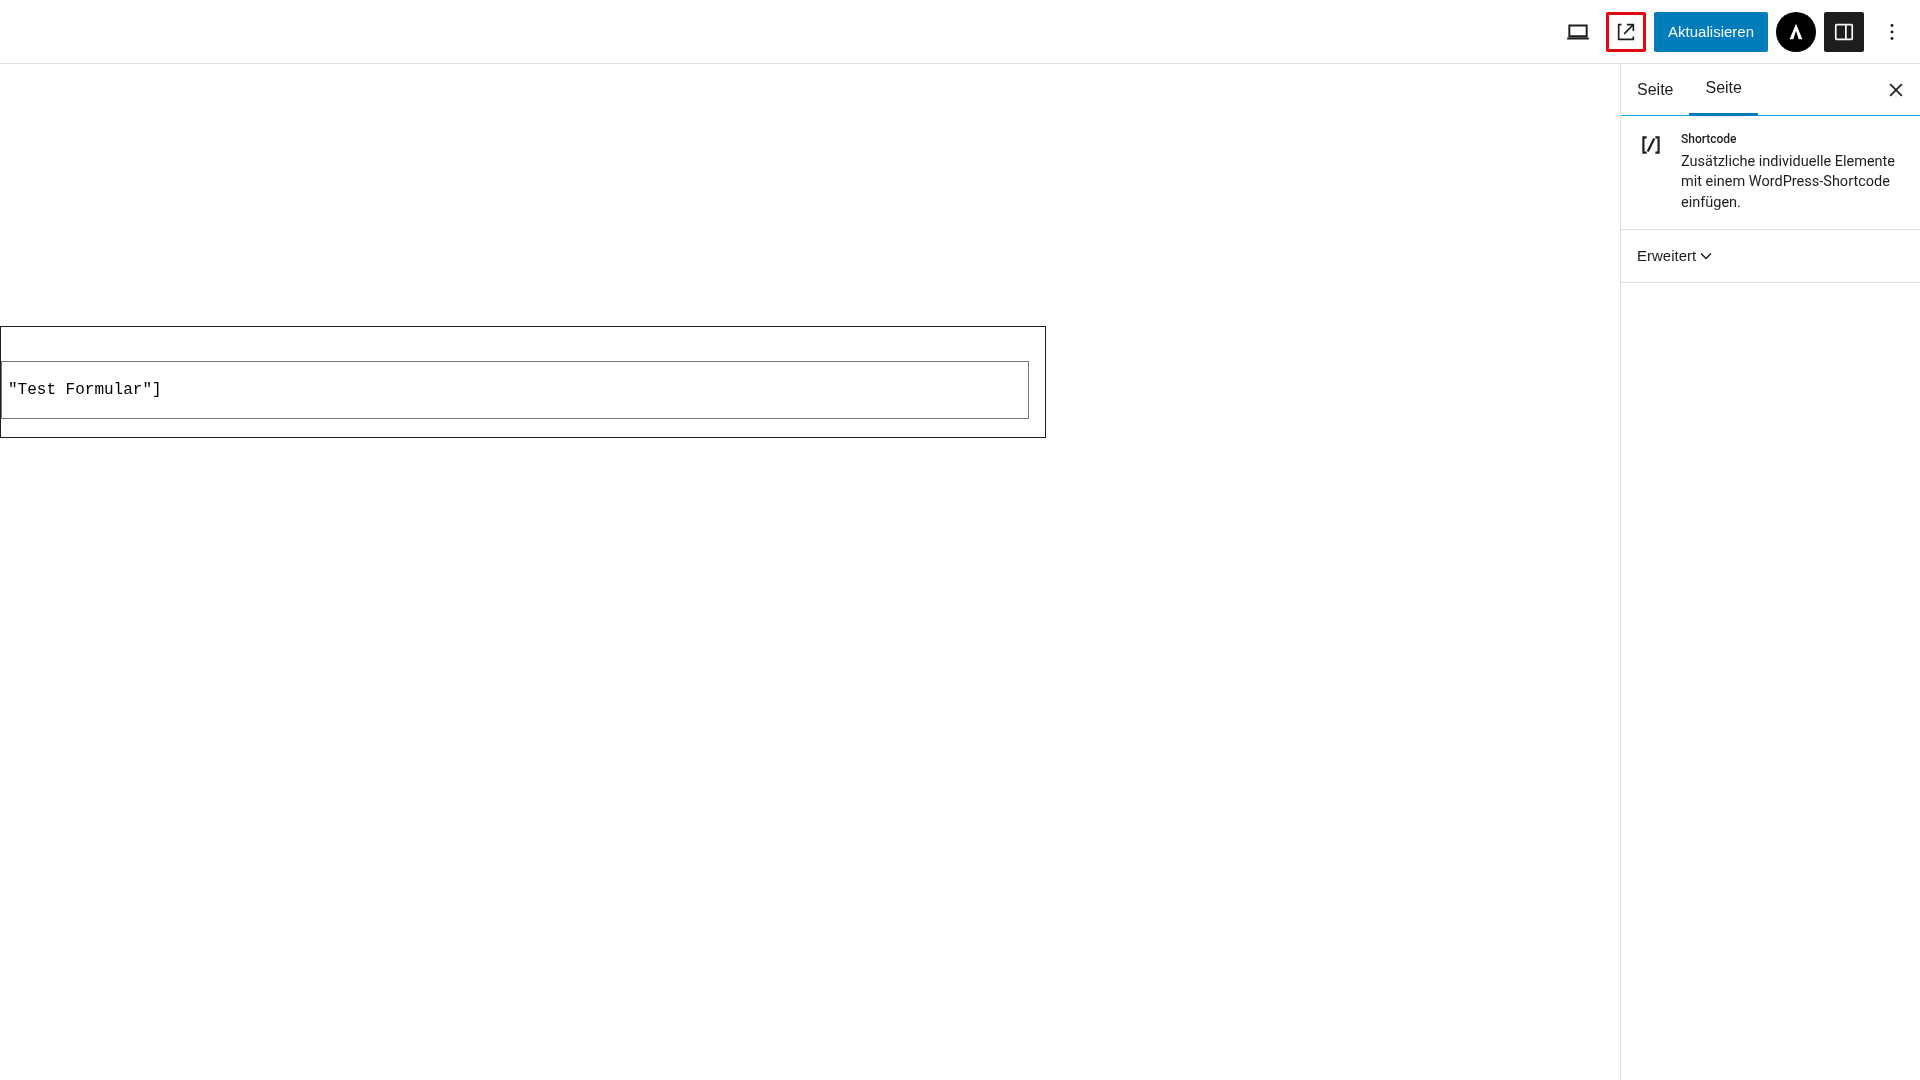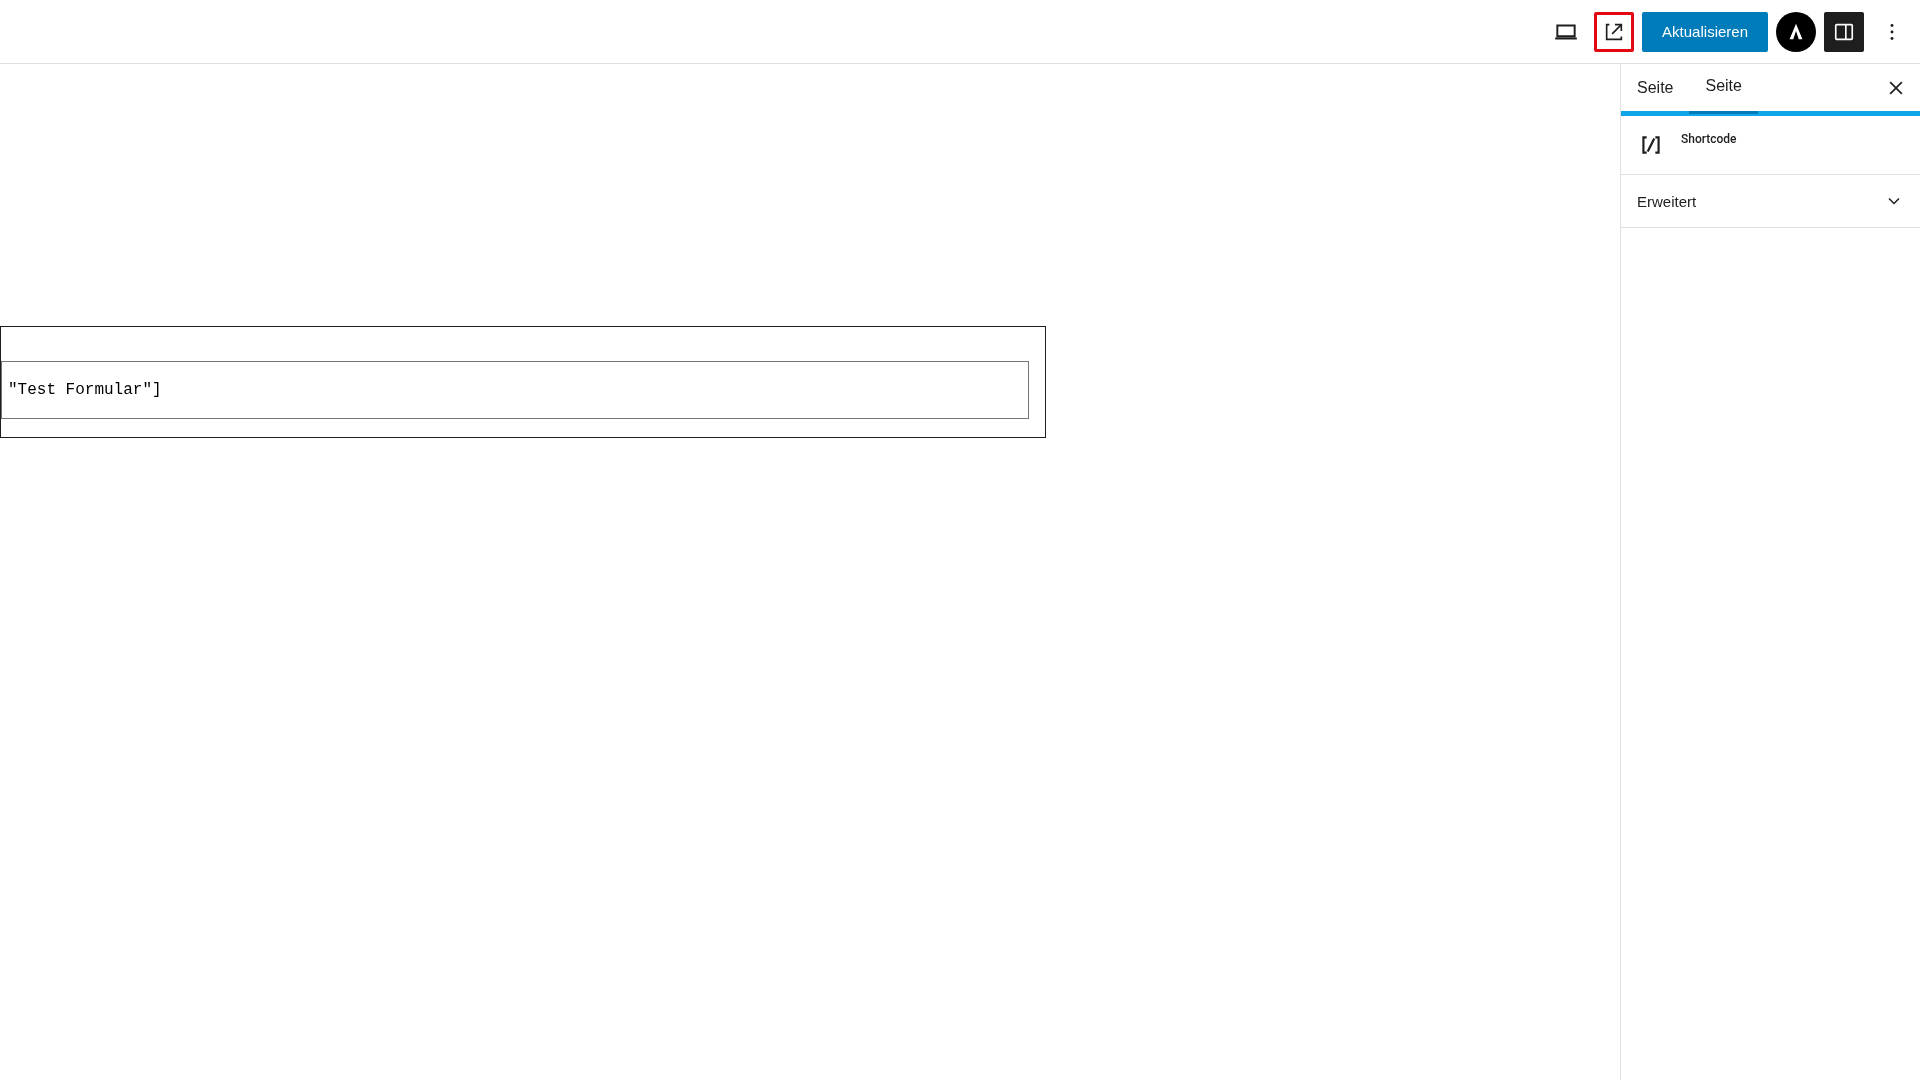--- a/index.html
+++ b/index.html
@@ -34,21 +34,21 @@
   }
   .icon-btn svg { display: block; }
   .highlight-red {
     border: 3px solid #e30613;
   }
   .publish-btn {
     background: #007cba;
     color: #fff;
     border: none;
     height: 40px;
-    padding: 0 20px;
+    padding: 0 14px;
     font-size: 15px;
     border-radius: 2px;
     cursor: pointer;
   }
   .astra-icon {
     width: 40px;
     height: 40px;
     border-radius: 50%;
     background: #000;
     color: #fff;
@@ -98,21 +98,21 @@
     border-left: 1px solid #e0e0e0;
     display: flex;
     flex-direction: column;
     font-size: 14px;
     color: #1e1e1e;
   }
   .tabs {
     display: flex;
     align-items: center;
     height: 52px;
-    border-bottom: 5px solid #0ea5e9;
+    border-bottom: 1px solid #0ea5e9;
     position: relative;
   }
   .tab {
     height: 52px;
     padding: 0 16px;
     background: none;
     border: none;
     font-size: 16px;
     color: #1e1e1e;
     cursor: pointer;
@@ -157,21 +157,20 @@
     color: #1e1e1e;
     line-height: 1.4;
   }
   .panel {
     border-bottom: 1px solid #e0e0e0;
   }
   .panel-header {
     width: 100%;
     display: flex;
     align-items: center;
-    justify-content: space-between;
     padding: 16px;
     background: none;
     border: none;
     font-size: 15px;
     cursor: pointer;
     color: #1e1e1e;
   }
 </style>
 </head>
 <body>
@@ -241,20 +240,21 @@
     <div class="block-card">
       <div class="ic">
         <svg width="26" height="26" viewBox="0 0 24 24" fill="none" stroke="#1e1e1e" stroke-width="2">
           <path d="M8 5 H5 v14 h3"></path>
           <path d="M16 5 h3 v14 h-3"></path>
           <line x1="9" y1="18" x2="15" y2="6"></line>
         </svg>
       </div>
       <div>
         <div class="block-card-title">Shortcode</div>
+        <div class="block-card-desc">Zusätzliche individuelle Elemente mit einem WordPress-Shortcode einfügen.</div>
       </div>
     </div>
 
     <div class="panel">
       <button class="panel-header">
         <span>Erweitert</span>
         <svg width="20" height="20" viewBox="0 0 24 24" fill="none" stroke="#1e1e1e" stroke-width="1.8">
           <polyline points="6 9 12 15 18 9"></polyline>
         </svg>
       </button>

